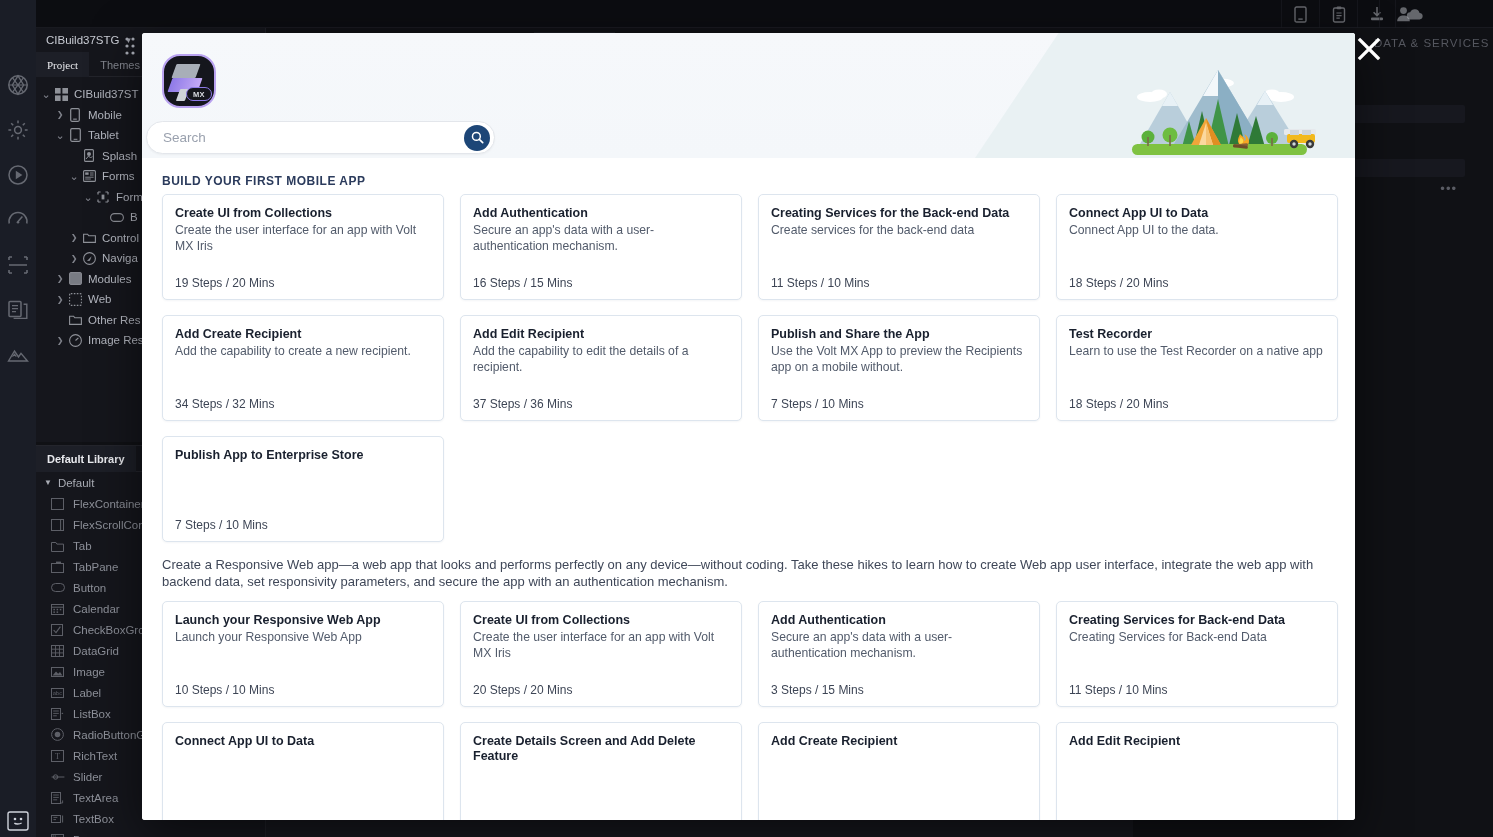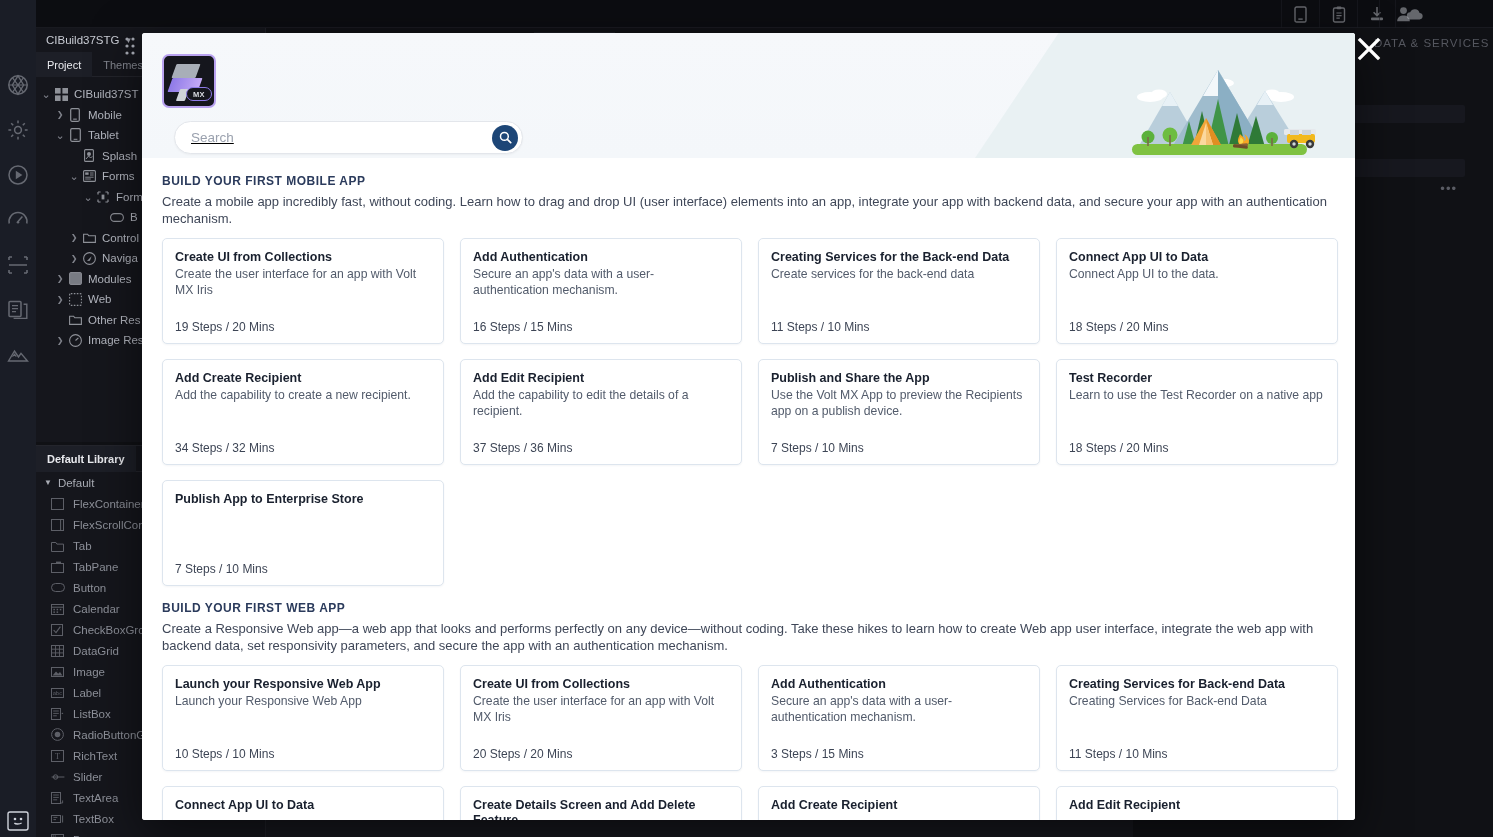--- a/index.html
+++ b/index.html
@@ -72,21 +72,21 @@
     background: #15161c; border-right: 1px solid #202128;
   }
   .proj-title {
     height: 24px; display: flex; align-items: center; gap: 5px;
     padding: 0 10px; color: #c9ccd4; font-size: 11.5px;
   }
   .proj-title .caret { font-size: 8px; color: #9a9da6; }
   .proj-tabs { display: flex; height: 25px; border-bottom: 1px solid #23242b; }
   .proj-tab { padding: 0 11px; height: 25px; display: flex; align-items: center;
     color: #83868f; font-size: 11px; }
-  .proj-tab.active { color: #e9eaee; background: #1d1f27; }
+  .proj-tab.active { color: #e9eaee; background: #1d1f27; font-family: Liberation Serif, serif; }
   .tree { padding: 7px 0 0 0; }
   .tree-row { display: flex; align-items: center; height: 20.5px; font-size: 11.5px; color: #b3b6bf; }
   .tree-arrow { width: 12px; text-align: center; color: #80838c; font-size: 8px; flex: 0 0 12px; }
   .tree-ic { width: 18px; display: flex; align-items: center; justify-content: center; flex: 0 0 18px; opacity: .75; }
   .tree-label { margin-left: 4px; white-space: nowrap; }
 
   
   .lib-panel {
     position: absolute; left: 36px; bottom: 0; width: 230px; height: 392px;
     background: #15161c; border-right: 1px solid #202128; border-top: 1px solid #24252c;
@@ -120,34 +120,34 @@
     position: relative; height: 125px; width: 100%;
     background: linear-gradient(180deg,#f6f8fb 0%, #f4f7fa 100%);
     overflow: hidden;
   }
   .hero-wedge {
     position: absolute; right: 0; top: 0; width: 380px; height: 125px;
     background: #e9f1f3; clip-path: polygon(22% 0, 100% 0, 100% 100%, 0 100%);
   }
   .brand-logo {
     position: absolute; left: 20px; top: 21px; width: 54px; height: 54px;
-    background: #15161d; border-radius: 7px; border: 2px solid #b9a2f0;
+    background: #15161d; border-radius: 18px; border: 2px solid #b9a2f0;
   }
   .brand-logo .sl1 { position:absolute; left:10px; top:8px; width:24px; height:14px;
     background:#a8aeb8; transform: skewX(-20deg); border-radius:1px;}
   .brand-logo .sl2 { position:absolute; left:6px; top:22px; width:30px; height:14px;
     background:linear-gradient(90deg,#8e7ae8,#c4a9f5); transform: skewX(-20deg); border-radius:1px;}
   .brand-logo .sl3 { position:absolute; left:14px; top:33px; width:9px; height:12px;
     background:#cfd3da; transform: skewX(-20deg); border-radius:1px;}
   .brand-logo .mx { position:absolute; right:2px; bottom:5px; width:26px; height:14px;
     background:#15161d; border:1.5px solid #8e7ae8; border-radius:7px;
     color:#d8dbe2; font-size:7.5px; font-weight:700; display:flex;align-items:center;justify-content:center;
     letter-spacing:.5px;}
 
-  .search-wrap { position: absolute; left: 32px; top: 88px; width: 349px; height: 33px; z-index: 5; text-decoration: underline; }
+  .search-wrap { position: absolute; left: 4px; top: 88px; width: 349px; height: 33px; z-index: 5; }
   .search-box {
     width: 100%; height: 33px; border: 1px solid #e3e6eb; border-radius: 17px;
     background: #fff; display: flex; align-items: center; padding: 0 4px 0 16px;
     box-shadow: 0 1px 2px rgba(0,0,0,.04);
   }
   .search-input {
     flex: 1; border: none; outline: none; font-size: 13.5px; color: #3b4254;
     font-family: "Liberation Sans", sans-serif; background: transparent;
   }
   .search-input::placeholder { color: #9aa1ae; }
@@ -734,21 +734,20 @@
           <circle cx="192" cy="83" r="4.2" fill="#3a3a3a"></circle>
             <circle cx="192" cy="83" r="1.7" fill="#cfd6da"></circle>
           <circle cx="208" cy="83" r="4.2" fill="#3a3a3a"></circle>
             <circle cx="208" cy="83" r="1.7" fill="#cfd6da"></circle>
         </g>
       </svg>
     </div>
 
     <div class="modal-body" id="modal-body">
         <div class="section-title">BUILD YOUR FIRST MOBILE APP</div>
-        <div class="section-desc">Create a mobile app incredibly fast, without coding. Learn how to drag and drop UI (user interface) elements into an app, integrate your app with backend data, and secure your app with an authentication mechanism.</div>
         <div class="card-grid">
           <div class="card">
             <div class="card-title">Create UI from Collections</div>
             <div class="card-desc">Create the user interface for an app with Volt MX Iris</div>
             <div class="card-meta">19 Steps / 20 Mins</div>
           </div>
           <div class="card">
             <div class="card-title">Add Authentication</div>
             <div class="card-desc">Secure an app's data with a user-authentication mechanism.</div>
             <div class="card-meta">16 Steps / 15 Mins</div>
@@ -768,35 +767,34 @@
             <div class="card-desc">Add the capability to create a new recipient.</div>
             <div class="card-meta">34 Steps / 32 Mins</div>
           </div>
           <div class="card">
             <div class="card-title">Add Edit Recipient</div>
             <div class="card-desc">Add the capability to edit the details of a recipient.</div>
             <div class="card-meta">37 Steps / 36 Mins</div>
           </div>
           <div class="card">
             <div class="card-title">Publish and Share the App</div>
-            <div class="card-desc">Use the Volt MX App to preview the Recipients app on a publish device.</div>
+            <div class="card-desc">Use the Volt MX App to preview the Recipients app on a mobile without.</div>
             <div class="card-meta">7 Steps / 10 Mins</div>
           </div>
           <div class="card">
             <div class="card-title">Test Recorder</div>
             <div class="card-desc">Learn to use the Test Recorder on a native app</div>
             <div class="card-meta">18 Steps / 20 Mins</div>
           </div>
           <div class="card">
             <div class="card-title">Publish App to Enterprise Store</div>
             <div class="card-meta">7 Steps / 10 Mins</div>
           </div>
         </div>
         <div class="section-gap"></div>
-        <div class="section-title">BUILD YOUR FIRST WEB APP</div>
         <div class="section-desc">Create a Responsive Web app—a web app that looks and performs perfectly on any device—without coding. Take these hikes to learn how to create Web app user interface, integrate the web app with backend data, set responsivity parameters, and secure the app with an authentication mechanism.</div>
         <div class="card-grid">
           <div class="card">
             <div class="card-title">Launch your Responsive Web App</div>
             <div class="card-desc">Launch your Responsive Web App</div>
             <div class="card-meta">10 Steps / 10 Mins</div>
           </div>
           <div class="card">
             <div class="card-title">Create UI from Collections</div>
             <div class="card-desc">Create the user interface for an app with Volt MX Iris</div>

